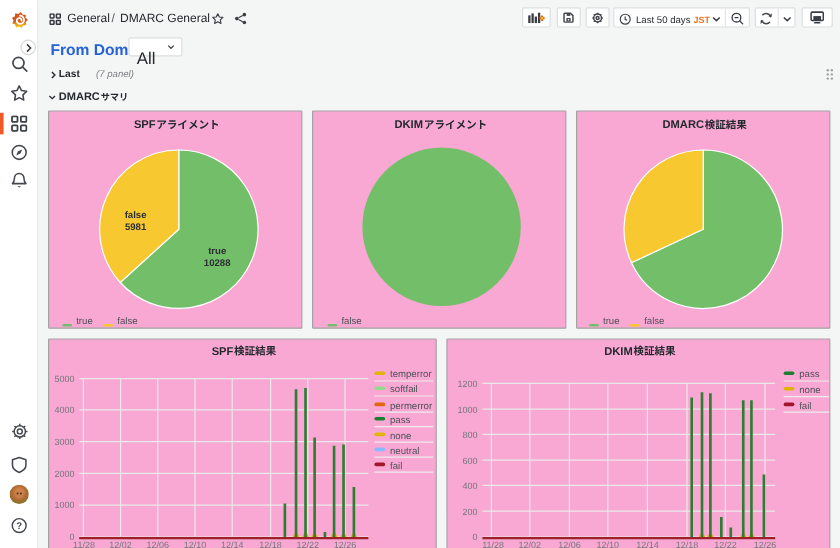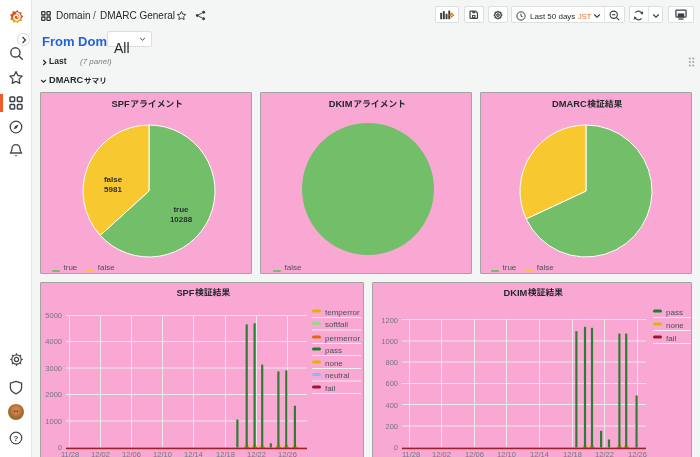--- a/index.html
+++ b/index.html
@@ -107,21 +107,21 @@
 <div id="header">
 
   <svg class="abs" style="left:41px;top:11px" width="10" height="10" viewBox="0 0 14 14">
     <g fill="none" stroke="#34383e" stroke-width="1.8">
         <rect x="1" y="1" width="4.6" height="4.6" rx=".8"></rect>
         <rect x="8.4" y="1" width="4.6" height="4.6" rx=".8"></rect>
         <rect x="1" y="8.4" width="4.6" height="4.6" rx=".8"></rect>
         <rect x="8.4" y="8.4" width="4.6" height="4.6" rx=".8"></rect>
       </g>
   </svg>
-  <div class="abs" style="left:56px;top:10px;font-size:10px;color:#24292e;white-space:nowrap">Domain</div>
+  <div class="abs" style="left:56px;top:10px;font-size:10px;color:#24292e;white-space:nowrap">General</div>
   <div class="abs" style="left:93px;top:10px;font-size:10px;color:#55595f">/</div>
   <div class="abs" style="left:100px;top:10px;font-size:10px;color:#24292e;white-space:nowrap">DMARC General</div>
   <svg class="abs" style="left:176px;top:10px" width="11" height="11" viewBox="0 0 16 15">
       <path d="M8 1.6l1.9 3.9 4.3.6-3.1 3 .7 4.3L8 11.4l-3.8 2 .7-4.3-3.1-3 4.3-.6z" fill="none" stroke="#3a3e44" stroke-width="1.4" stroke-linejoin="round"></path>
     </svg>
   <svg class="abs" style="left:195px;top:10px" width="11" height="11" viewBox="0 0 14 14">
       <g fill="#3a3e44">
         <circle cx="11" cy="2.8" r="1.9"></circle>
         <circle cx="3" cy="7" r="1.9"></circle>
         <circle cx="11" cy="11.2" r="1.9"></circle>
@@ -163,21 +163,21 @@
           <path d="M8 1v2.4M8 12.6V15M1 8h2.4M12.6 8H15M3 3l1.7 1.7M11.3 11.3L13 13M3 13l1.7-1.7M11.3 4.7L13 3"></path>
         </g>
       </svg>
   </div>
   <div class="btn" style="left:511px;width:114px"></div>
   <svg class="abs" style="left:516px;top:11px" width="10" height="10" viewBox="0 0 14 14">
       <circle cx="7" cy="7" r="5.8" fill="none" stroke="#3a3e44" stroke-width="1.4"></circle>
       <path d="M7 3.8V7.3L9.3 8" fill="none" stroke="#3a3e44" stroke-width="1.4"></path>
     </svg>
   <div class="abs" style="left:530px;top:11.5px;font-size:8px;color:#24292e;white-space:nowrap">Last 50 days</div>
-  <div class="abs" style="left:578px;top:12px;font-size:7.5px;color:#ed7217;font-weight:normal">JST</div>
+  <div class="abs" style="left:578px;top:12px;font-size:7.5px;color:#ed7217;font-weight:bold">JST</div>
   <svg class="abs" style="left:593px;top:13px" width="8" height="6" viewBox="0 0 8 6">
       <path d="M1.2 1.5 L4 4.2 L6.8 1.5" fill="none" stroke="#3a3e44" stroke-width="1.2"></path>
     </svg>
   <div class="abs" style="left:604px;top:7px;height:16px;border-left:1px solid #e4e5e6"></div>
   <svg class="abs" style="left:609px;top:10px" width="11" height="11" viewBox="0 0 14 14">
       <circle cx="6" cy="6" r="4.6" fill="none" stroke="#3a3e44" stroke-width="1.4"></circle>
       <line x1="9.6" y1="9.6" x2="12.6" y2="12.6" stroke="#3a3e44" stroke-width="1.4" stroke-linecap="round"></line>
       <line x1="3.9" y1="6" x2="8.1" y2="6" stroke="#3a3e44" stroke-width="1.4"></line>
     </svg>
   <div class="btn" style="left:629px;width:34px"></div>

